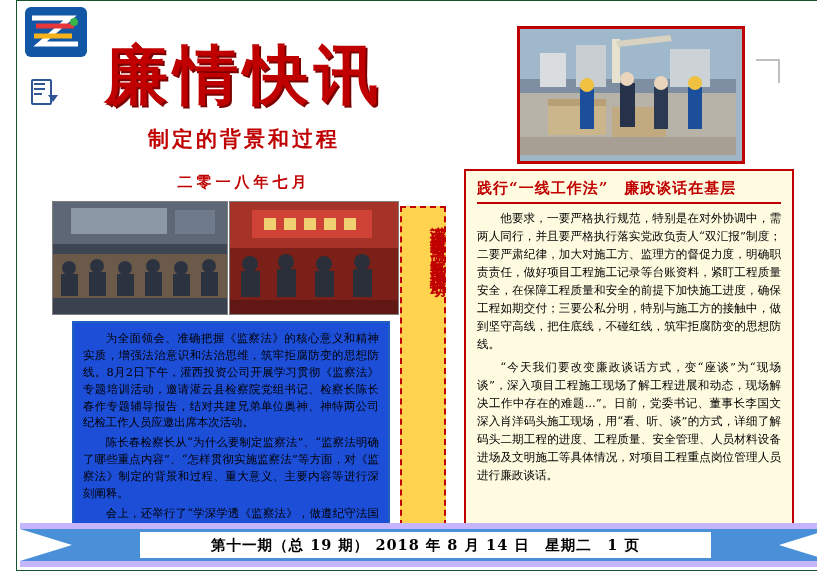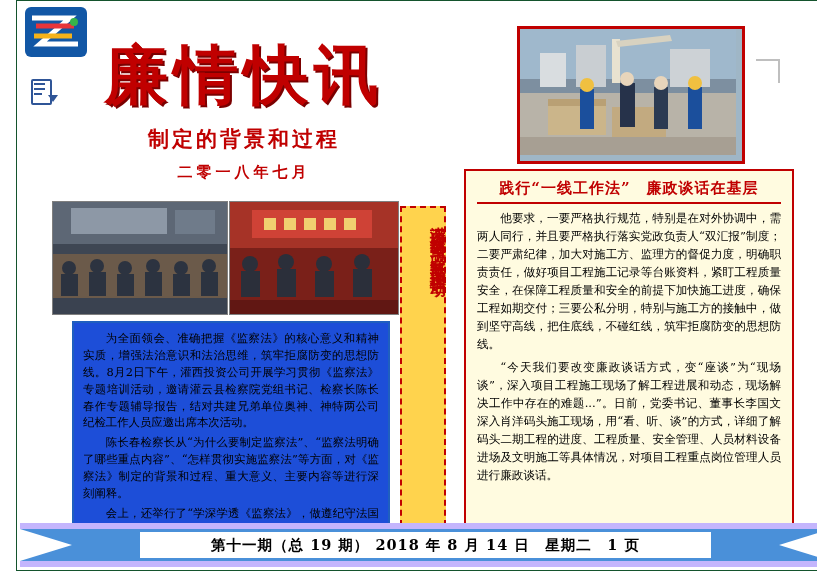--- a/index.html
+++ b/index.html
@@ -57,21 +57,21 @@
     text-shadow:2px 2px 0 #7b0000;
     white-space:nowrap;
   }
   .masthead .sub1{
     margin-top:18px;
     font-family:"DejaVu Serif","Liberation Serif",serif;
     font-size:21px;font-weight:bold;color:#c00000;
     letter-spacing:3px;
   }
   .masthead .sub2{
-    margin-top:10px;
+    margin-top:20px;
     font-family:"DejaVu Serif","Liberation Serif",serif;
     font-size:15px;font-weight:bold;color:#c00000;
     letter-spacing:4px;
   }
   
   .photo-top{
     position:absolute;left:500px;top:25px;width:222px;height:132px;
     border:3px solid #c00000;
     overflow:hidden;background:#9fb6c6;
   }
@@ -116,21 +116,21 @@
     white-space:nowrap;
   }
   
   .right-article{
     position:absolute;left:447px;top:168px;width:330px;height:367px;
     background:#fffbe0;
     border:2px solid #c00000;
     box-sizing:border-box;padding:8px 11px;
   }
   .right-article .headline{
-    text-align:center;
+    text-align:left;
     font-family:"DejaVu Serif","Liberation Serif",serif;
     font-size:15px;font-weight:bold;color:#c00000;
     letter-spacing:1px;
     margin-bottom:4px;
   }
   .right-article .hr{
     height:2px;background:#c00000;margin:0 0 6px 0;
   }
   .right-article p{
     margin:0 0 5px 0;

